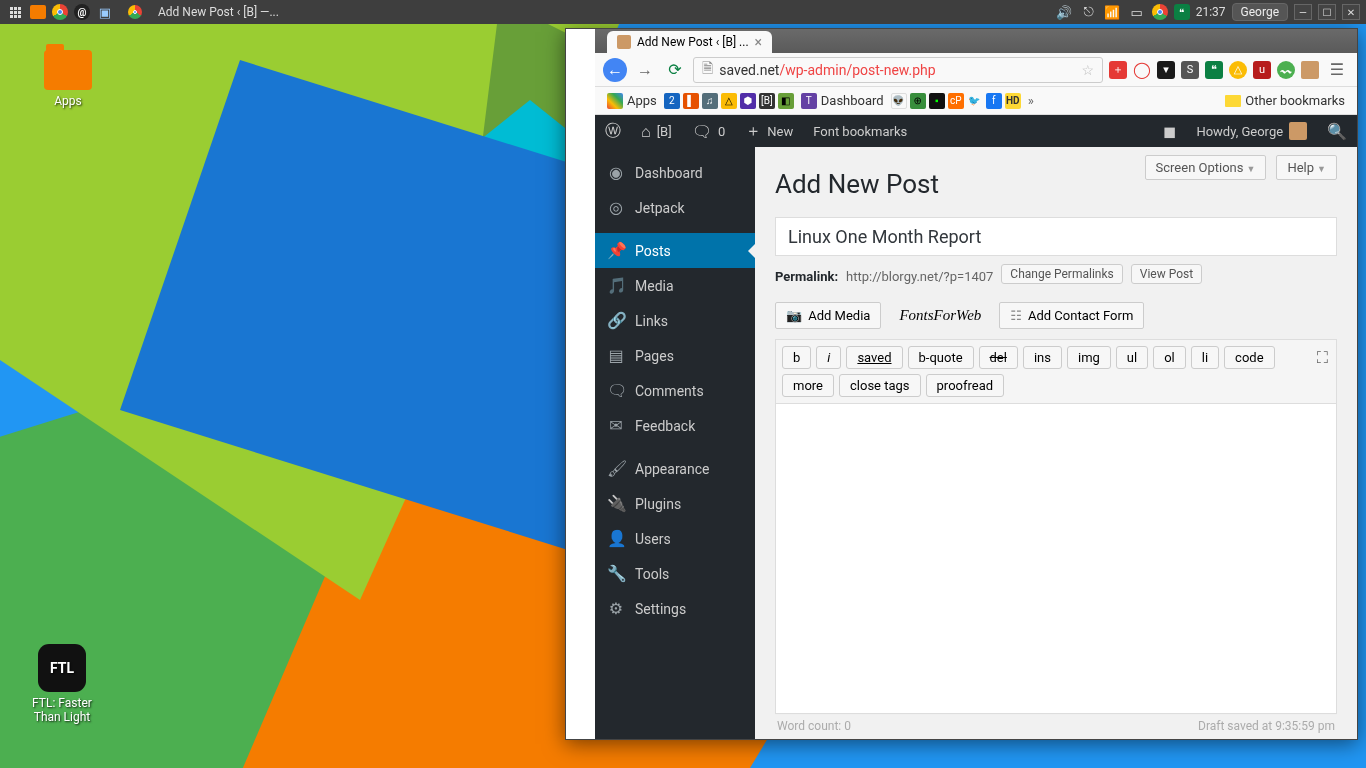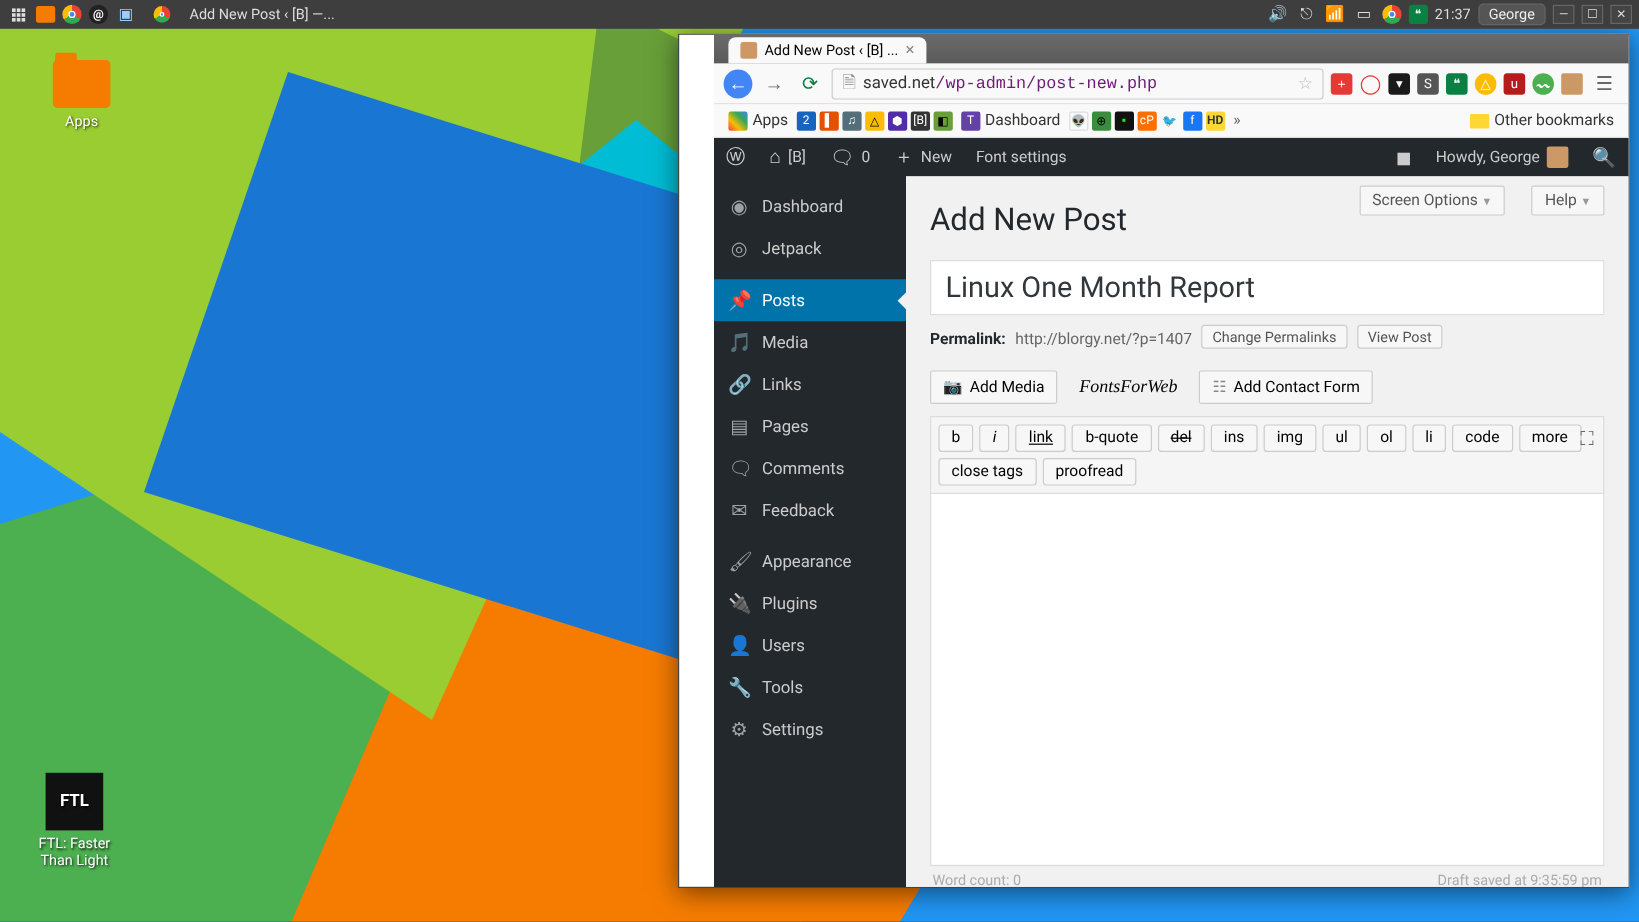--- a/index.html
+++ b/index.html
@@ -27,33 +27,33 @@
 .tray-chrome::after { content: ""; position: absolute; inset: 5px; border-radius: 50%; background: #4285F4; border: 1px solid #fff; }
 .tray-acirc { width: 16px; height: 16px; border-radius: 50%; background: #222; color: #fff; display: flex; align-items: center; justify-content: center; font-size: 10px; font-weight: bold; }
 .task-title { display: flex; align-items: center; gap: 16px; padding: 0 8px; }
 .user-btn { background: #555; border: 1px solid #666; border-radius: 4px; padding: 1px 8px; font-size: 12px; color: #eee; }
 .winctl { width: 18px; height: 16px; border: 1px solid #666; background: #444; display: inline-flex; align-items: center; justify-content: center; font-size: 10px; color: #ddd; }
 
 
 .desk-icon { position: absolute; width: 80px; text-align: center; color: #fff; font-size: 12px; text-shadow: 1px 1px 2px rgba(0,0,0,.8); }
 .folder-ic { width: 48px; height: 40px; background: #F57C00; border-radius: 4px; margin: 0 auto 4px; position: relative; }
 .folder-ic::before { content: ""; position: absolute; top: -6px; left: 2px; width: 18px; height: 8px; background: #F57C00; border-radius: 2px 2px 0 0; }
-.ftl-ic { width: 48px; height: 48px; background: #111; margin: 0 auto 4px; display: flex; align-items: center; justify-content: center; color: #fff; font-weight: bold; font-size: 14px; border-radius: 0; }
+.ftl-ic { width: 48px; height: 48px; background: #111; margin: 0 auto 4px; display: flex; align-items: center; justify-content: center; color: #fff; font-weight: bold; font-size: 14px; border-radius: 11px; }
 
 
 .browser { position: absolute; left: 565px; top: 28px; width: 793px; height: 712px; background: #fff; border: 1px solid #444; box-shadow: 0 4px 20px rgba(0,0,0,.5); display: flex; flex-direction: column; padding-left: 29px; }
 .titlebar { height: 24px; background: linear-gradient(#6a6a6a,#5a5a5a); display: flex; align-items: flex-end; }
 .tab { background: #f9f9f9; border-radius: 6px 6px 0 0; margin-left: 12px; padding: 3px 10px; font-size: 12px; display: flex; align-items: center; gap: 6px; height: 22px; }
 .tab-close { font-size: 14px; color: #888; cursor: pointer; }
 .tab-favicon { width: 14px; height: 14px; background: #c96; border-radius: 2px; }
 
 .toolbar { height: 34px; background: #f9f9f9; border-bottom: 1px solid #ddd; display: flex; align-items: center; padding: 0 8px; gap: 6px; }
 .nav-btn { width: 24px; height: 24px; display: flex; align-items: center; justify-content: center; border-radius: 50%; color: #666; font-size: 16px; }
 .url-bar { flex: 1; height: 26px; border: 1px solid #ccc; border-radius: 3px; display: flex; align-items: center; padding: 0 8px; font-size: 14px; color: #333; gap: 6px; }
-.url-mute { color: #701a75; font-family: Liberation Mono, monospace; }
+.url-mute { color: #ef4444; }
 .ext-icon { width: 18px; height: 18px; border-radius: 3px; display: inline-flex; align-items: center; justify-content: center; font-size: 11px; color: #fff; }
 
 .bookmarks { height: 28px; background: #f9f9f9; border-bottom: 1px solid #ddd; display: flex; align-items: center; padding: 0 8px; gap: 3px; font-size: 13px; }
 .bm { display: flex; align-items: center; gap: 4px; padding: 2px 4px; color: #333; }
 .bm-ic { width: 16px; height: 16px; border-radius: 2px; display: inline-flex; align-items: center; justify-content: center; font-size: 10px; }
 .bm-folder { width: 16px; height: 12px; background: #FDD835; border-radius: 1px; }
 
 
 .wp-adminbar { height: 32px; background: #23282d; color: #ccc; display: flex; align-items: center; font-size: 13px; }
 .ab-item { padding: 0 10px; display: flex; align-items: center; gap: 6px; height: 100%; }
@@ -68,25 +68,25 @@
 .menu-item.current { background: #0073aa; color: #fff; position: relative; }
 .menu-item.current::after { content: ""; position: absolute; right: -1px; top: 50%; transform: translateY(-50%); border: 8px solid transparent; border-right-color: #f1f1f1; }
 .submenu { background: #32373c; padding: 6px 0; }
 .sub-item { padding: 6px 12px 6px 14px; font-size: 13px; color: #9ba3a8; }
 .sub-item.current { color: #fff; font-weight: 600; }
 .menu-sep { height: 8px; }
 .m-icon { width: 18px; text-align: center; font-size: 16px; color: #9ba3a8; }
 .menu-item.current .m-icon { color: #fff; }
 
 .wp-content { flex: 1; padding: 10px 20px; overflow-y: auto; position: relative; }
-.top-buttons { position: absolute; right: 20px; top: 8px; display: flex; gap: 22px; }
+.top-buttons { position: absolute; right: 20px; top: 8px; display: flex; gap: 10px; }
 .pill { background: #f7f7f7; border: 1px solid #ccc; padding: 4px 10px; font-size: 13px; color: #555; border-radius: 2px; }
 .pill .tri { font-size: 9px; color: #999; margin-left: 3px; }
 h1.page-title { font-size: 26px; font-weight: 400; color: #23282d; margin: 12px 0 18px; }
-.title-input { width: 100%; padding: 8px 12px; font-size: 24px; border: 1px solid #ddd; background: #fff; color: #32373c; margin-bottom: 8px; }
+.title-input { width: 100%; padding: 8px 12px; font-size: 18px; border: 1px solid #ddd; background: #fff; color: #32373c; margin-bottom: 8px; }
 .permalink-row { font-size: 13px; color: #666; display: flex; align-items: flex-end; gap: 8px; margin-bottom: 18px; flex-wrap: wrap; }
 .permalink-row strong { color: #23282d; }
 .small-btn { background: #f7f7f7; border: 1px solid #ccc; padding: 2px 8px; font-size: 12px; border-radius: 3px; color: #555; }
 .media-row { display: flex; gap: 8px; margin-bottom: 10px; }
 .media-btn { background: #f7f7f7; border: 1px solid #ccc; padding: 5px 10px; font-size: 13px; display: flex; align-items: center; gap: 6px; border-radius: 2px; }
 .fontsweb { font-family: cursive; font-style: italic; background: none; border: none; font-size: 15px; }
 .editor-toolbar { border: 1px solid #ddd; background: #f5f5f5; padding: 6px; display: flex; flex-wrap: wrap; gap: 5px; position: relative; }
 .ed-btn { background: #f7f7f7; border: 1px solid #ccc; padding: 3px 10px; font-size: 13px; border-radius: 3px; }
 .ed-btn.u { text-decoration: underline; }
 .ed-btn.s { text-decoration: line-through; }
@@ -224,21 +224,21 @@
       </div>
     <div class="ab-item">
         <span class="ab-icon">🗨</span>
         <span>0</span>
       </div>
     <div class="ab-item">
         <span class="ab-icon">＋</span>
         <span>New</span>
       </div>
     <div class="ab-item">
-        <span>Font settings</span>
+        <span>Font bookmarks</span>
       </div>
     <div class="ab-right">
       <div class="ab-item">
           <span class="ab-icon">◼</span>
         </div>
       <div class="ab-item">
           <span>Howdy, George</span>
           <span class="avatar"></span>
         </div>
       <div class="ab-item">
@@ -326,21 +326,21 @@
           </div>
         <div class="media-btn fontsweb">FontsForWeb</div>
         <div class="media-btn">
             <span style="color:#888">☷</span>
             <span>Add Contact Form</span>
           </div>
       </div>
       <div class="editor-toolbar">
         <span class="ed-btn">b</span>
         <span class="ed-btn" style="font-style:italic">i</span>
-        <span class="ed-btn u">link</span>
+        <span class="ed-btn u">saved</span>
         <span class="ed-btn">b-quote</span>
         <span class="ed-btn s">del</span>
         <span class="ed-btn">ins</span>
         <span class="ed-btn">img</span>
         <span class="ed-btn">ul</span>
         <span class="ed-btn">ol</span>
         <span class="ed-btn">li</span>
         <span class="ed-btn">code</span>
         <span class="ed-btn">more</span>
         <span class="ed-btn">close tags</span>

